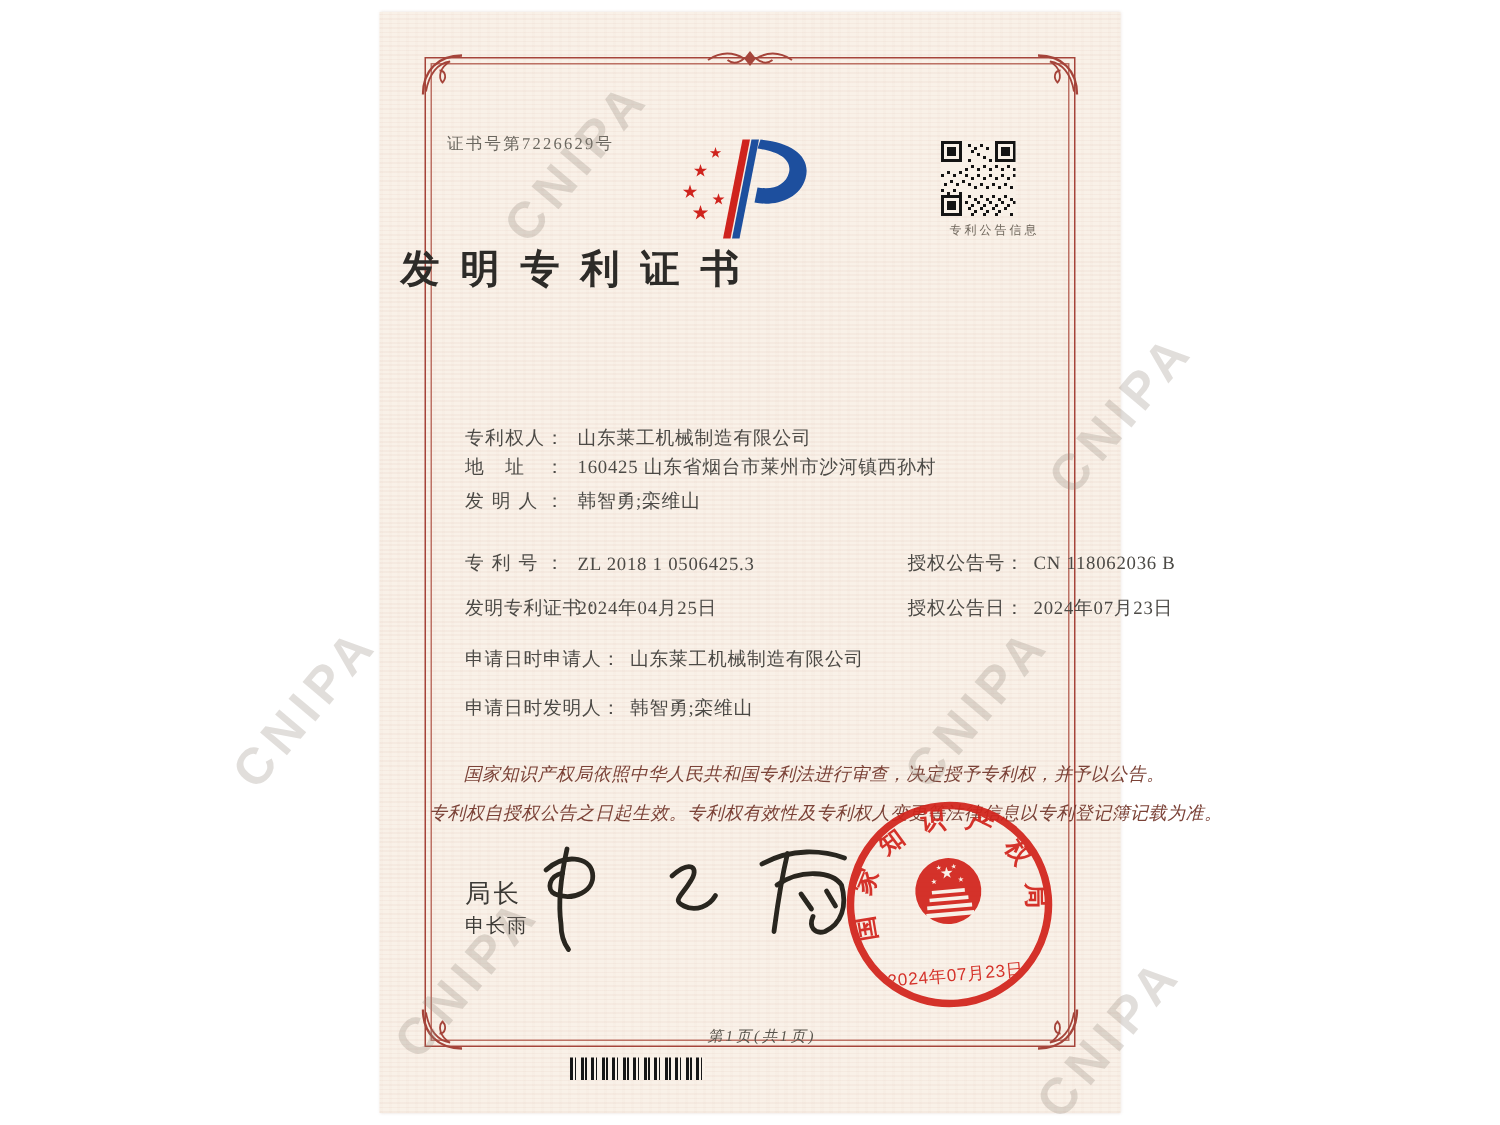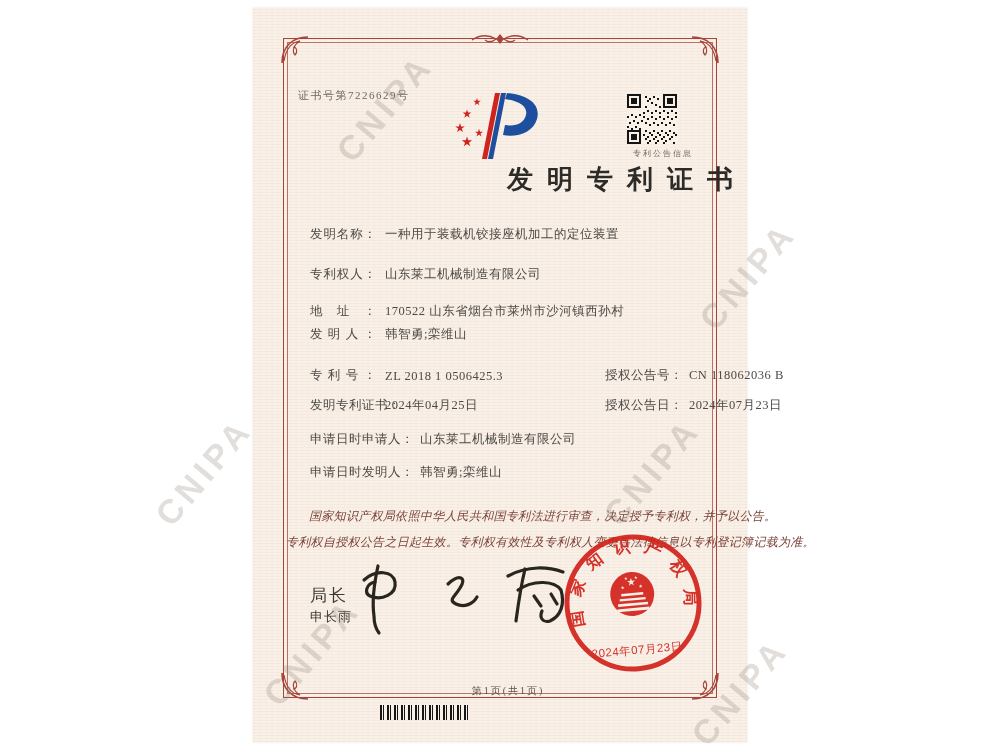--- a/index.html
+++ b/index.html
@@ -23,21 +23,21 @@
   .corner.bl{left:-4px;bottom:-4px;transform:scaleY(-1);}
   .corner.br{right:-4px;bottom:-4px;transform:scale(-1,-1);}
   .topmotif{position:absolute;left:50%;top:-8px;transform:translateX(-50%);}
 
   
   .certno{position:absolute;left:45px;top:80px;font-size:11px;color:#6b675f;letter-spacing:1.5px;}
   .logo{position:absolute;left:196px;top:82px;}
   .qr{position:absolute;left:374px;top:86px;}
   .qr-label{position:absolute;left:362px;top:140px;width:78px;text-align:right;
     font-size:8px;color:#6f675c;letter-spacing:2px;}
-  .title{position:absolute;left:0;right:0;top:154px;text-align:right;
+  .title{position:absolute;left:0;right:0;top:154px;text-align:left;
     font-size:26px;font-weight:bold;color:#2d2b28;letter-spacing:14px;text-indent:14px;}
 
   
   .row{position:absolute;left:57px;right:20px;font-size:12.5px;color:#4c4a46;white-space:nowrap;}
   .jlabel{display:inline-block;width:66px;text-align:justify;text-align-last:justify;
     vertical-align:bottom;margin-right:9px;}
   .nlabel{display:inline-block;margin-right:6px;letter-spacing:0.5px;}
   .val{letter-spacing:0.5px;}
   .rcol{position:absolute;left:295px;top:0;white-space:nowrap;}
 
@@ -50,21 +50,21 @@
   
   .signer-title{position:absolute;left:57px;top:576px;font-size:17px;color:#3c3a36;letter-spacing:2px;}
   .signer-name{position:absolute;left:57px;top:600px;font-size:13px;color:#3c3a36;letter-spacing:1px;}
   .signature{position:absolute;left:95px;top:546px;}
 
   
   .seal{position:absolute;left:307px;top:524px;transform:rotate(-5deg);opacity:.93;}
 
   
   .pagefoot{position:absolute;left:16px;right:0;top:676px;text-align:center;
-    font-size:10px;color:#58544c;letter-spacing:2px;}
+    font-size:10px;color:#58544c;letter-spacing:2px;font-style:italic;}
   .barcode{position:absolute;left:127px;top:697px;width:90px;height:15px;
     background:repeating-linear-gradient(90deg,
       #161616 0 2px,#f9f1e8 2px 3px,#161616 3px 4px,#f9f1e8 4px 7px,
       #161616 7px 9px,#f9f1e8 9px 10px,#161616 10px 11px,#f9f1e8 11px 14px);}
 
   
   .wm{position:absolute;font-family:"Liberation Sans","DejaVu Sans",sans-serif;
     font-size:34px;font-weight:bold;color:rgba(148,138,126,0.28);letter-spacing:5px;
     transform:translate(-50%,-50%) rotate(-50deg);pointer-events:none;z-index:5;}
 </style>
@@ -146,28 +146,25 @@
                  M0 16h1v1H0z M2 17h1v1H2z M4 16h1v1H4z M6 17h1v1H6z
                  M9 18h1v1H9z M11 19h1v1h-1z M13 18h1v1h-1z M15 19h1v1h-1z M17 18h1v1h-1z M19 19h1v1h-1z M21 18h1v1h-1z M23 19h1v1h-1z
                  M8 20h1v1H8z M10 21h1v1h-1z M12 20h1v1h-1z M14 21h1v1h-1z M16 20h1v1h-1z M18 21h1v1h-1z M20 20h1v1h-1z M22 21h1v1h-1z M24 20h1v1h-1z
                  M9 22h1v1H9z M11 23h1v1h-1z M13 22h1v1h-1z M15 23h1v1h-1z M17 22h1v1h-1z M19 23h1v1h-1z M21 22h1v1h-1z M23 24h1v1h-1z M10 24h1v1h-1z M14 24h1v1h-1z M18 24h1v1h-1z"></path>
       </g>
     </svg>
     <div class="qr-label">专利公告信息</div>
 
     <div class="title">发明专利证书</div>
 
-    <div class="row" style="top:218px;">
-      <span class="jlabel">发明名称：</span><span class="val">一种用于装载机铰接座机加工的定位装置</span>
-    </div>
-    <div class="row" style="top:258px;">
+    <div class="row" style="top:276px;">
       <span class="jlabel">专利权人：</span><span class="val">山东莱工机械制造有限公司</span>
     </div>
     <div class="row" style="top:295px;">
-      <span class="jlabel">地址：</span><span class="val">170522 山东省烟台市莱州市沙河镇西孙村</span>
+      <span class="jlabel">地址：</span><span class="val">160425 山东省烟台市莱州市沙河镇西孙村</span>
     </div>
     <div class="row" style="top:318px;">
       <span class="jlabel">发明人：</span><span class="val">韩智勇;栾维山</span>
     </div>
     <div class="row" style="top:359px;">
       <span class="jlabel">专利号：</span><span class="val">ZL 2018 1 0506425.3</span>
       <span class="rcol">
         <span class="nlabel">授权公告号：</span><span class="val">CN 118062036 B</span>
       </span>
     </div>

